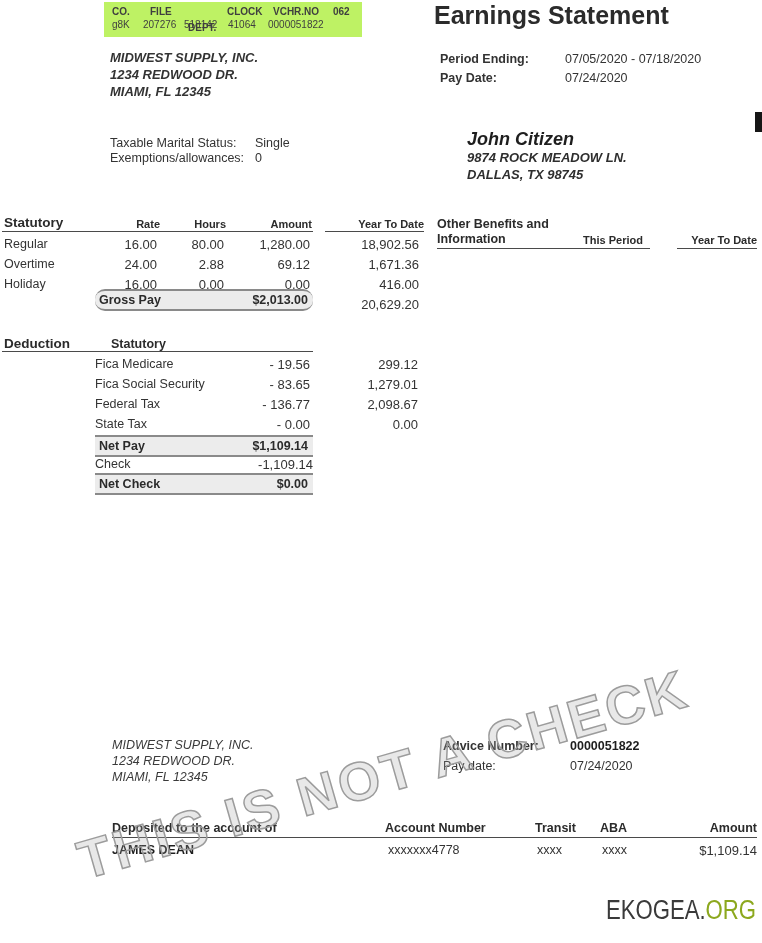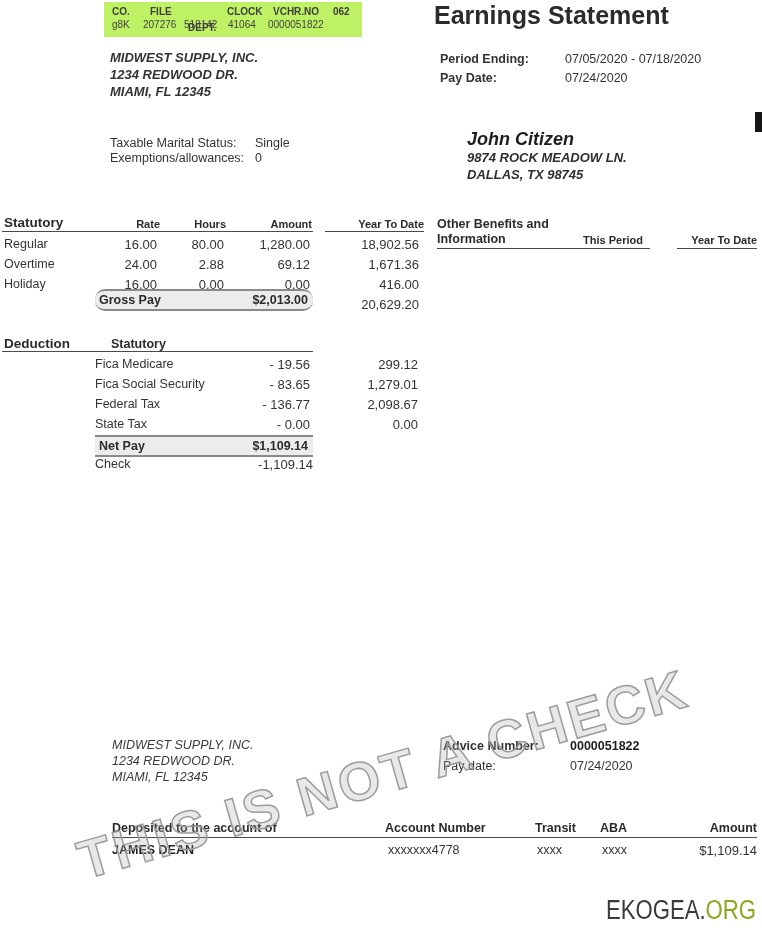--- a/index.html
+++ b/index.html
@@ -153,20 +153,24 @@
   <div class="band" style="top:435px;">
     <span class="abs b" style="left:4px; top:2px; font-size:12.5px; color:#2b2b2b;">Net Pay</span>
     <span class="abs b" style="left:113px; top:2px; width:100px; text-align:right; font-size:12.5px; color:#2b2b2b;">$1,109.14</span>
   </div>
 
   <div>
     <span class="abs txt" style="left:95px; top:457px;">Check</span>
     <span class="num" style="left:213px; top:457px;">-1,109.14</span>
   </div>
 
+  <div class="band" style="top:473px;">
+    <span class="abs b" style="left:4px; top:2px; font-size:12.5px; color:#2b2b2b;">Net Check</span>
+    <span class="abs b" style="left:113px; top:2px; width:100px; text-align:right; font-size:12.5px; color:#2b2b2b;">$0.00</span>
+  </div>
 
   <div class="abs i addr" style="left:112px; top:737px; font-size:12.5px; line-height:16px; color:#3a3a3a;">
     <div>MIDWEST SUPPLY, INC.</div>
     <div>1234 REDWOOD DR.</div>
     <div>MIAMI, FL 12345</div>
   </div>
 
   <div class="abs b txt nowrap" style="left:443px; top:739px;">Advice Number:</div>
   <div class="abs b txt nowrap" style="left:570px; top:739px; color:#1e1e1e;">0000051822</div>
   <div class="abs txt nowrap" style="left:443px; top:759px;">Pay date:</div>

